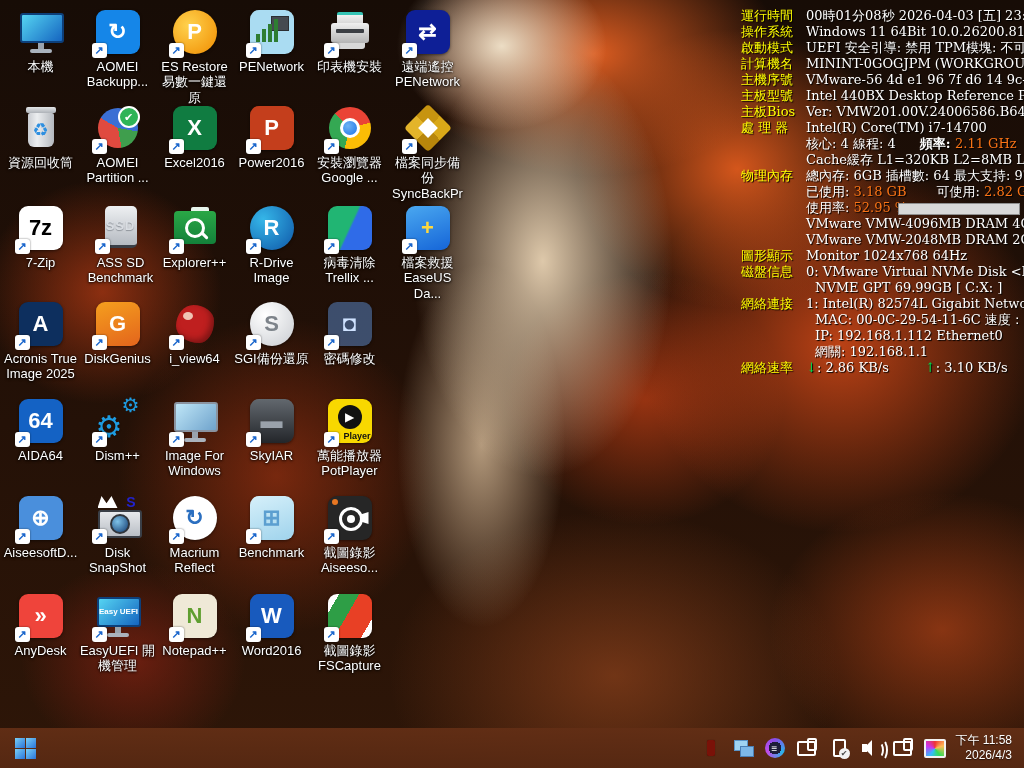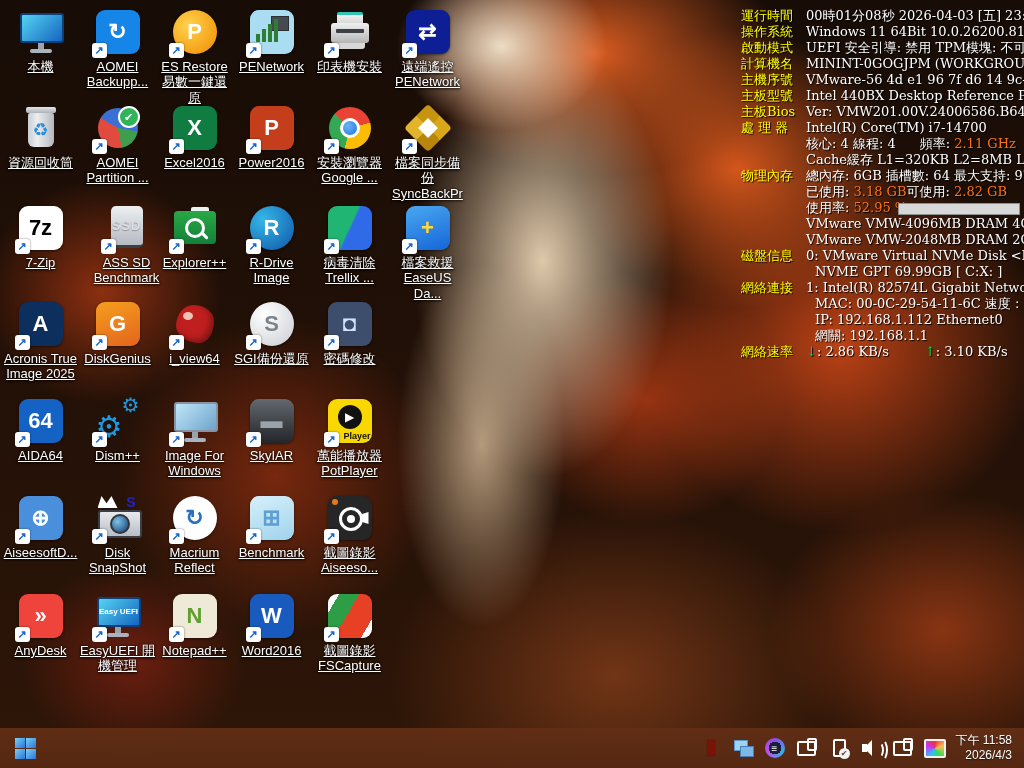--- a/index.html
+++ b/index.html
@@ -19,21 +19,21 @@
     radial-gradient(ellipse 220px 220px at 27% 62%, rgba(186,58,20,.55), rgba(186,58,20,0) 72%),
     radial-gradient(ellipse 300px 220px at 60% 88%, rgba(150,70,30,.65), rgba(150,70,30,0) 75%),
     radial-gradient(ellipse 240px 190px at 92% 82%, rgba(198,74,26,.6), rgba(198,74,26,0) 72%),
     radial-gradient(ellipse 160px 140px at 13% 86%, rgba(170,40,24,.5), rgba(170,40,24,0) 70%),
     linear-gradient(180deg,#170c06 0%,#241107 55%,#2e1608 100%);}
 
   
   .cell{position:absolute;width:77px;text-align:center;cursor:pointer;}
   .dicon{width:48px;height:48px;margin:0 auto;position:relative;}
   .dlabel{margin-top:3px;font-size:13px;color:#fff;line-height:1.18;
-    text-shadow:0 1px 3px rgba(0,0,0,.95),0 0 2px rgba(0,0,0,.9);word-wrap:break-word;text-decoration:underline;}
+    text-shadow:0 1px 3px rgba(0,0,0,.95),0 0 2px rgba(0,0,0,.9);word-wrap:break-word;}
   .shortcut{position:absolute;left:-2px;bottom:-2px;width:15px;height:15px;background:#fff;
     border-radius:3px;color:#1a66cc;font-size:11px;line-height:15px;text-align:center;font-weight:bold;
     box-shadow:0 0 2px rgba(0,0,0,.6);}
   .t-inner{position:absolute;inset:2px;border-radius:9px;display:flex;align-items:center;
     justify-content:center;font-weight:bold;font-size:22px;box-shadow:0 1px 3px rgba(0,0,0,.5);}
   .t-circle{border-radius:50%;}
   
   .mon-scr{position:absolute;left:3px;top:5px;width:40px;height:26px;border-radius:3px;
     background:linear-gradient(135deg,#55d4f2,#1565c0);border:2px solid #0d3f7a;
     display:flex;align-items:center;justify-content:center;color:#fff;font-size:8px;font-weight:bold;text-align:center;line-height:1.1;}
@@ -210,21 +210,21 @@
         <div class="dlabel">AOMEI Backupp...</div>
       </div>
       <div class="cell" style="left: 79px; top: 104px;">
         <div class="dicon">
           <div class="pie"></div>
           <div class="pie-chk">✔</div>
           <span class="shortcut">↗</span>
         </div>
         <div class="dlabel">AOMEI Partition ...</div>
       </div>
-      <div class="cell" style="left: 88px; top: 204px;">
+      <div class="cell" style="left: 82px; top: 204px;">
         <div class="dicon">
           <div class="ssd-body">SSD</div>
           <span class="shortcut">↗</span>
         </div>
         <div class="dlabel">ASS SD Benchmark</div>
       </div>
       <div class="cell" style="left: 79px; top: 300px;">
         <div class="dicon">
           <div class="t-inner" style="background:linear-gradient(160deg,#f59f1e,#e3641c);color:#ffffff">G</div>
           <span class="shortcut">↗</span>
@@ -483,46 +483,50 @@
       <div class="si-row">
         <span class="si-label">主板Bios</span>
         <span class="si-val"><span class="sc-w">Ver: VMW201.00V.24006586.B64.24060421</span></span>
       </div>
       <div class="si-row">
         <span class="si-label">處 理 器</span>
         <span class="si-val"><span class="sc-w">Intel(R) Core(TM) i7-14700</span></span>
       </div>
       <div class="si-row">
         <span class="si-label"></span>
-        <span class="si-val"><span class="sc-w">核心: 4  線程: 4</span><span class="sc-w" style="margin-left: 24px;">頻率: </span><span class="sc-y">2.11 GHz</span></span>
+        <span class="si-val"><span class="sc-w">核心: 4  線程: 4</span><span class="sc-w" style="margin-left: 24px; font-weight: bold;">頻率: </span><span class="sc-y">2.11 GHz</span></span>
       </div>
       <div class="si-row">
         <span class="si-label"></span>
         <span class="si-val"><span class="sc-w">Cache緩存 L1=320KB L2=8MB L3=66MB</span></span>
       </div>
       <div class="si-row">
         <span class="si-label">物理內存</span>
         <span class="si-val"><span class="sc-w">總內存: 6GB 插槽數: 64 最大支持: 97GB</span></span>
       </div>
       <div class="si-row">
         <span class="si-label"></span>
-        <span class="si-val"><span class="sc-w">已使用: </span><span class="sc-y">3.18 GB</span><span class="sc-w" style="">可使用: </span><span class="sc-y">2.82 GB</span></span>
+        <span class="si-val"><span class="sc-w">已使用: </span><span class="sc-y">3.18 GB</span><span class="sc-w" style="margin-left: 30px;">可使用: </span><span class="sc-y">2.82 GB</span></span>
       </div>
       <div class="si-row">
         <span class="si-label"></span>
         <span class="si-val"><span class="sc-w">使用率: </span><span class="sc-y">52.95 %</span></span>
         <span class="si-bar"><span class="si-fill" style="width:53%"></span></span>
       </div>
       <div class="si-row">
         <span class="si-label"></span>
         <span class="si-val"><span class="sc-w">VMware VMW-4096MB DRAM 4GB</span></span>
       </div>
       <div class="si-row">
         <span class="si-label"></span>
         <span class="si-val"><span class="sc-w">VMware VMW-2048MB DRAM 2GB</span></span>
+      </div>
+      <div class="si-row">
+        <span class="si-label">圖形顯示</span>
+        <span class="si-val"><span class="sc-w">Monitor 1024x768 64Hz</span></span>
       </div>
       <div class="si-row">
         <span class="si-label">磁盤信息</span>
         <span class="si-val"><span class="sc-w">0: VMware Virtual NVMe Disk &lt;HDD&gt;</span></span>
       </div>
       <div class="si-row">
         <span class="si-label"></span>
         <span class="si-val si-ind"><span class="sc-w">NVME GPT 69.99GB [ C:X: ]</span></span>
       </div>
       <div class="si-row">

